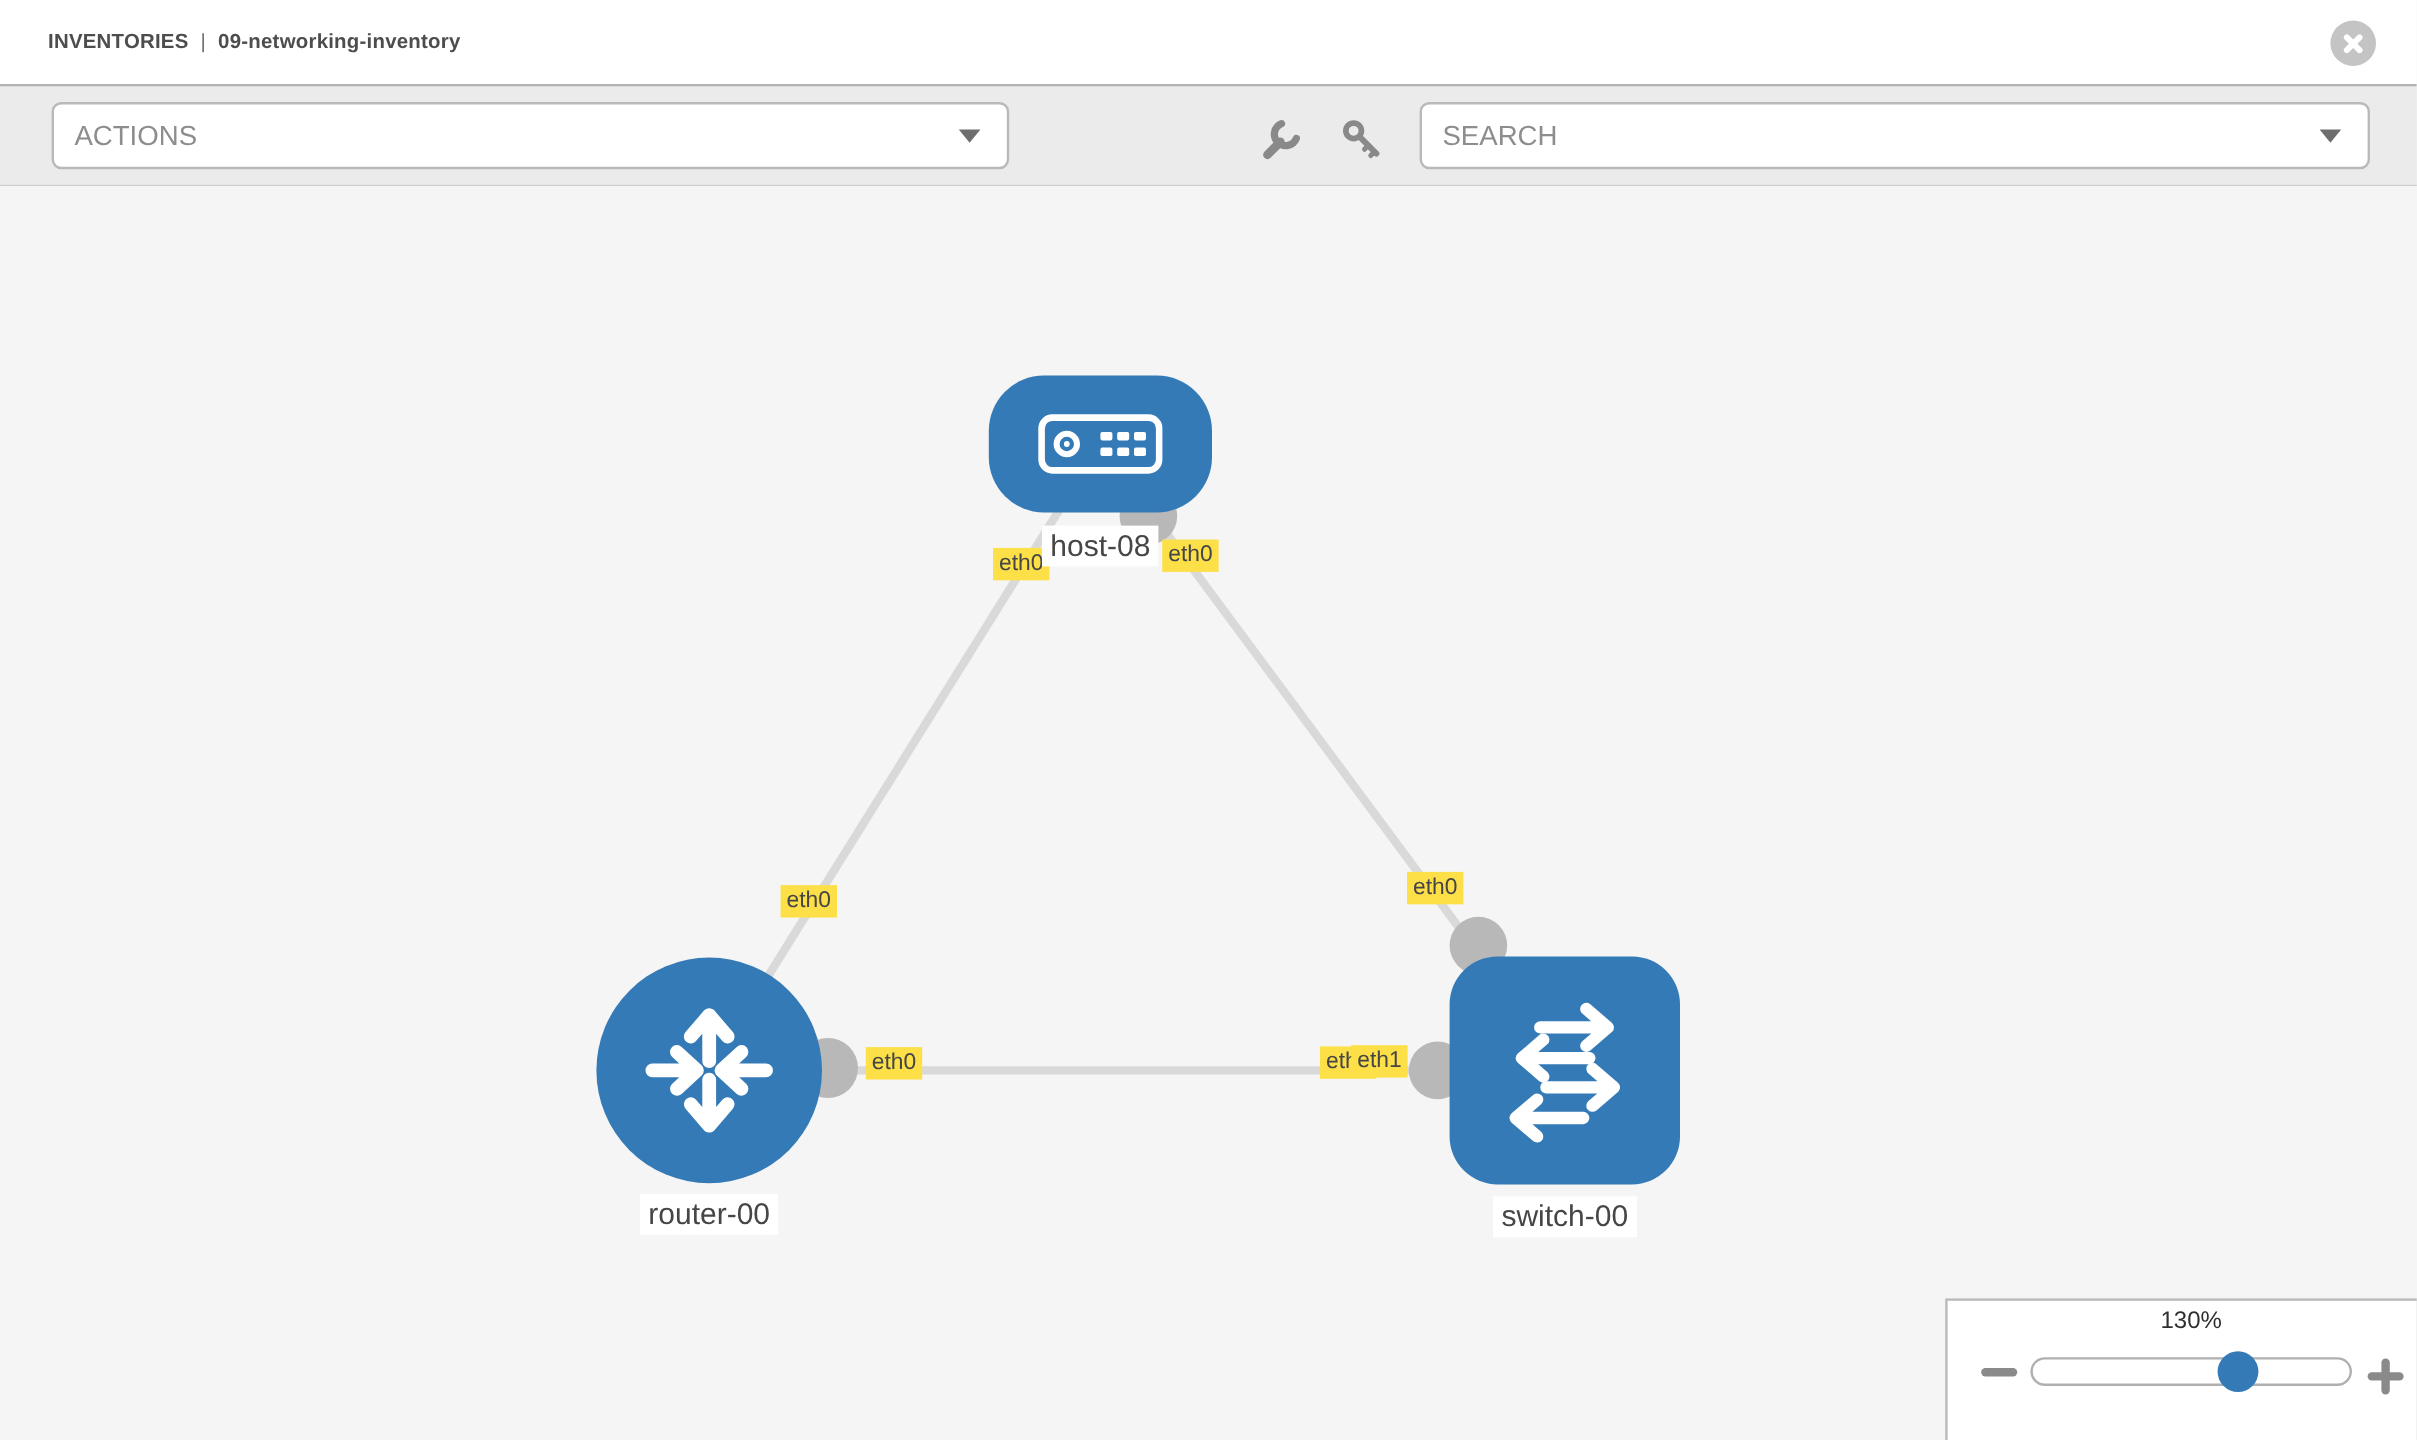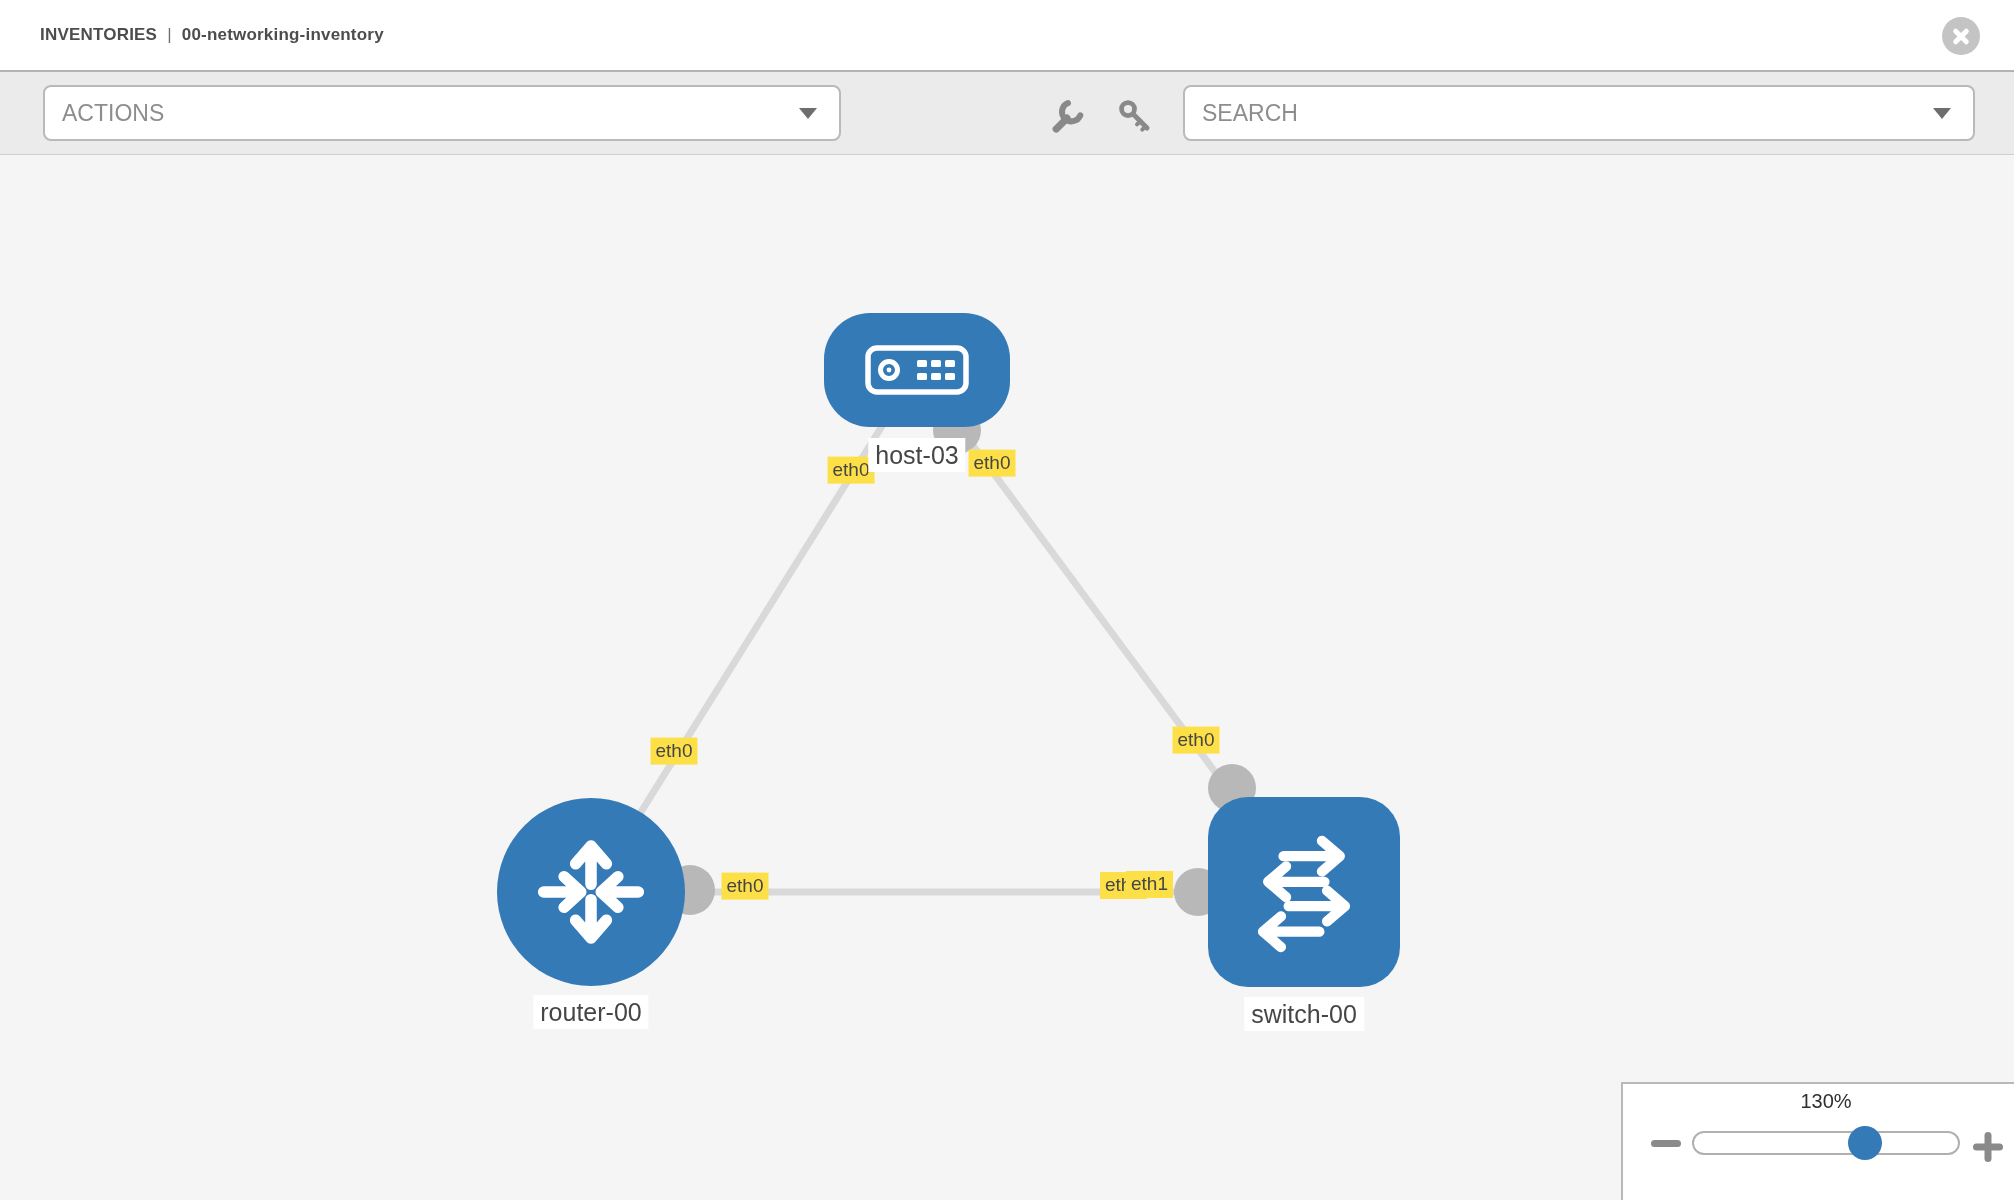--- a/index.html
+++ b/index.html
@@ -88,21 +88,21 @@
     background:#337ab7;cursor:grab;
   }
 </style>
 </head>
 <body>
 
 <div class="header">
   <div class="breadcrumb">
     <span>INVENTORIES</span>
     <span class="sep">|</span>
-    <span>00-networking-inventory</span>
+    <span>09-networking-inventory</span>
   </div>
   <div class="close-btn">
     <span class="x-bar b1"></span>
     <span class="x-bar b2"></span>
   </div>
 </div>
 
 <div class="toolbar">
   <div class="select sel-actions">
     <span class="sel-label">ACTIONS</span>
@@ -184,21 +184,21 @@
 
   <span class="if-label if-center" style="left:851px;top:315px;">eth0</span>
   <span class="if-label if-center" style="left:992px;top:308px;">eth0</span>
   <span class="if-label if-center" style="left:674px;top:596px;">eth0</span>
   <span class="if-label if-center" style="left:1196px;top:585px;">eth0</span>
   <span class="if-label if-center" style="left:745px;top:731px;">eth0</span>
 
   <span class="if-label" style="left:1100px;top:717px;z-index:10;">eth0</span>
   <span class="if-label" style="left:1126px;top:716px;z-index:11;">eth1</span>
 
-  <span class="node-label" style="left:917px;top:300px;">host-03</span>
+  <span class="node-label" style="left:917px;top:300px;">host-08</span>
   <span class="node-label" style="left:591px;top:857px;">router-00</span>
   <span class="node-label" style="left:1304px;top:859px;">switch-00</span>
 </div>
 
 <div class="zoom-panel">
   <div class="zoom-level">130%</div>
   <button class="zoom-minus">
     <svg width="34" height="26" viewBox="0 0 34 26">
       <rect x="2" y="10" width="30" height="7" rx="3.5" fill="#8a8a8a"></rect>
     </svg>

